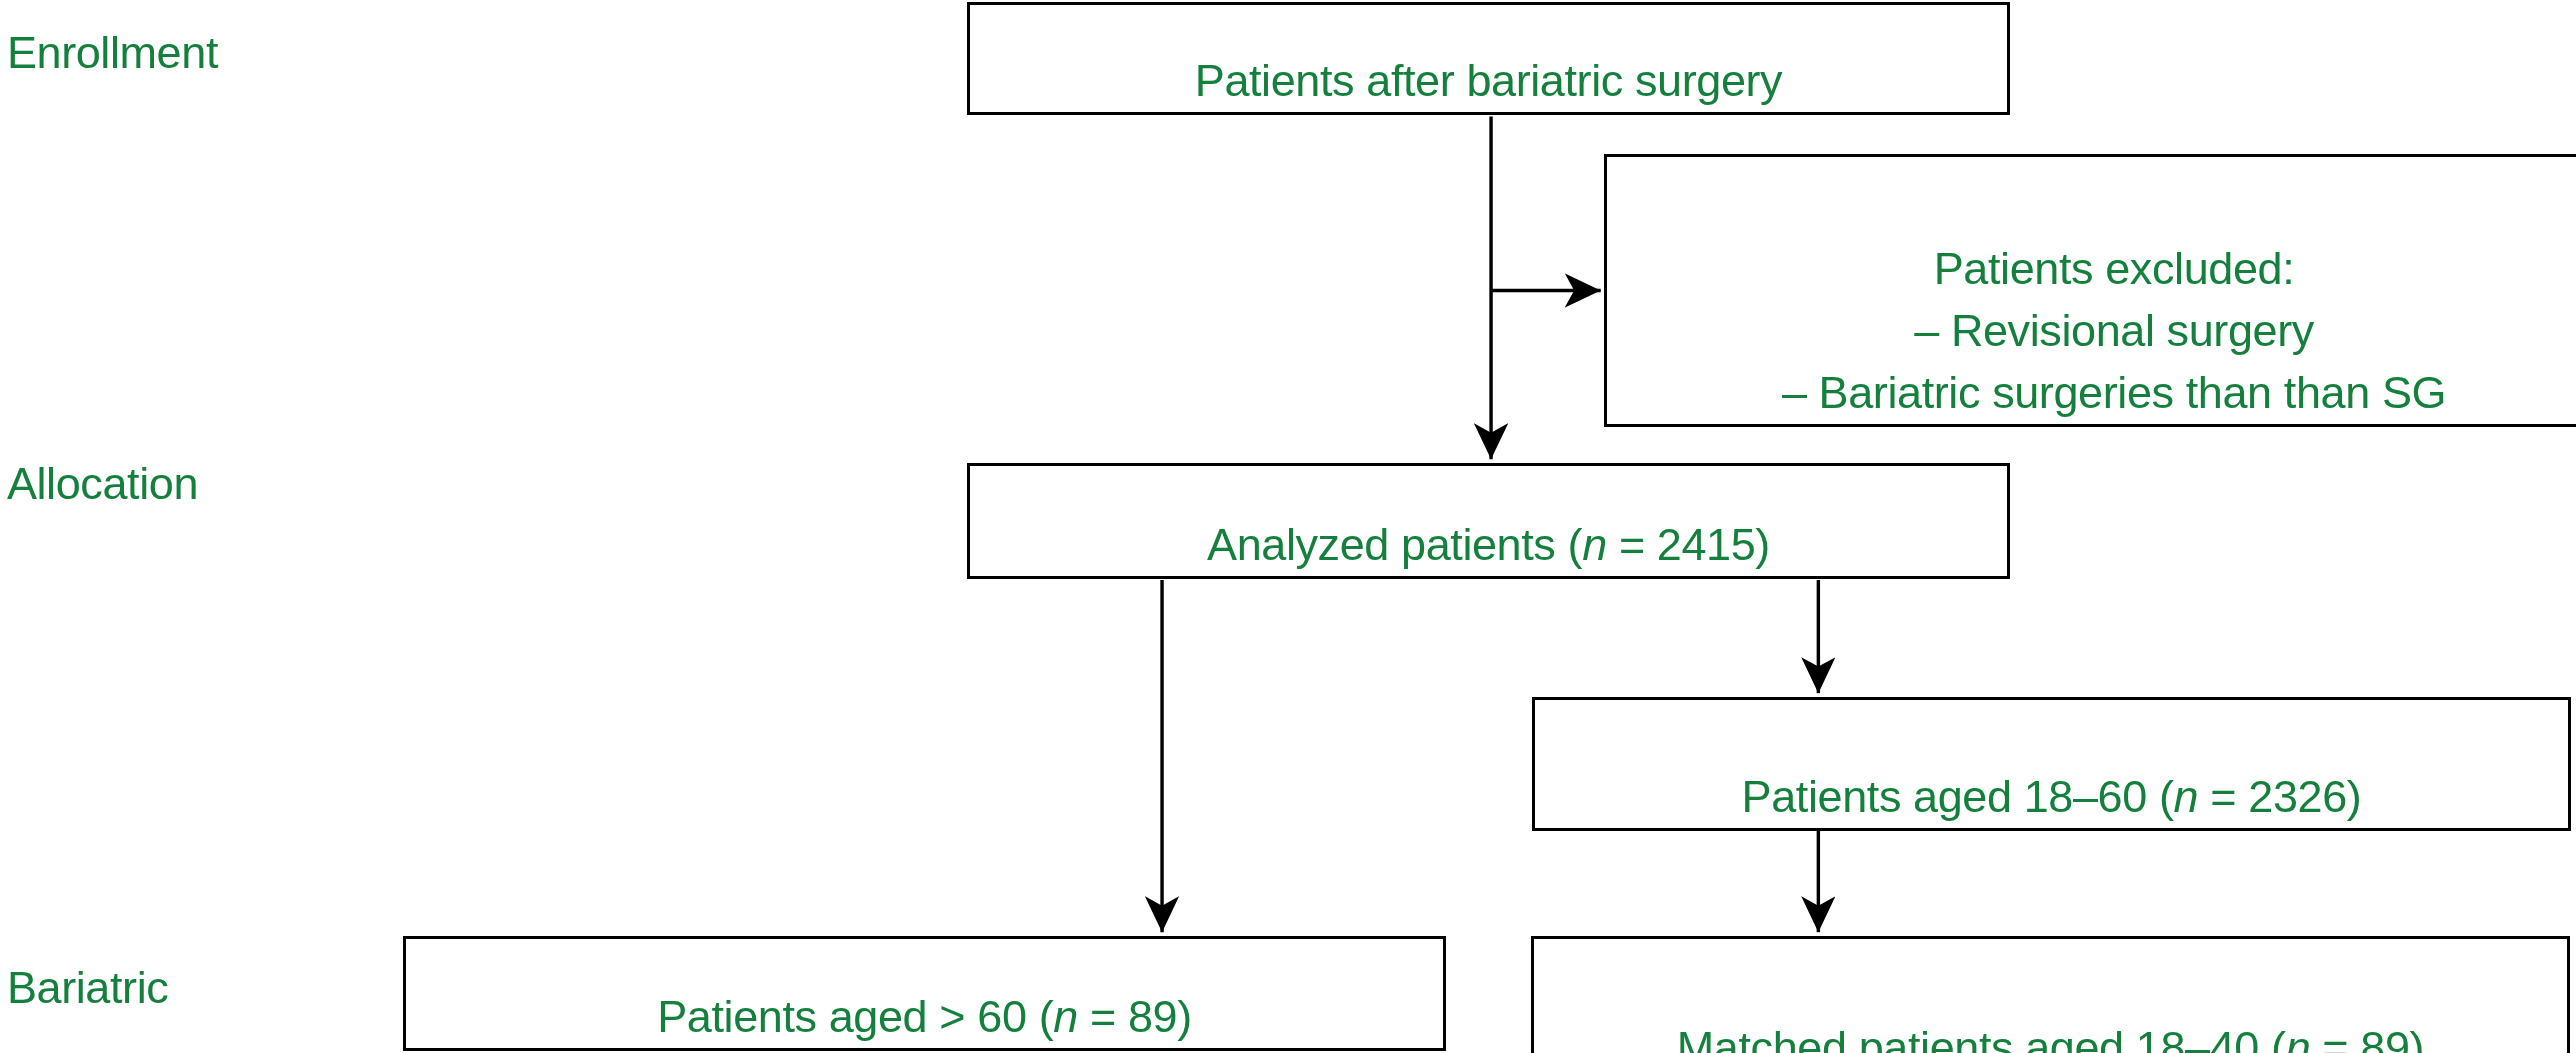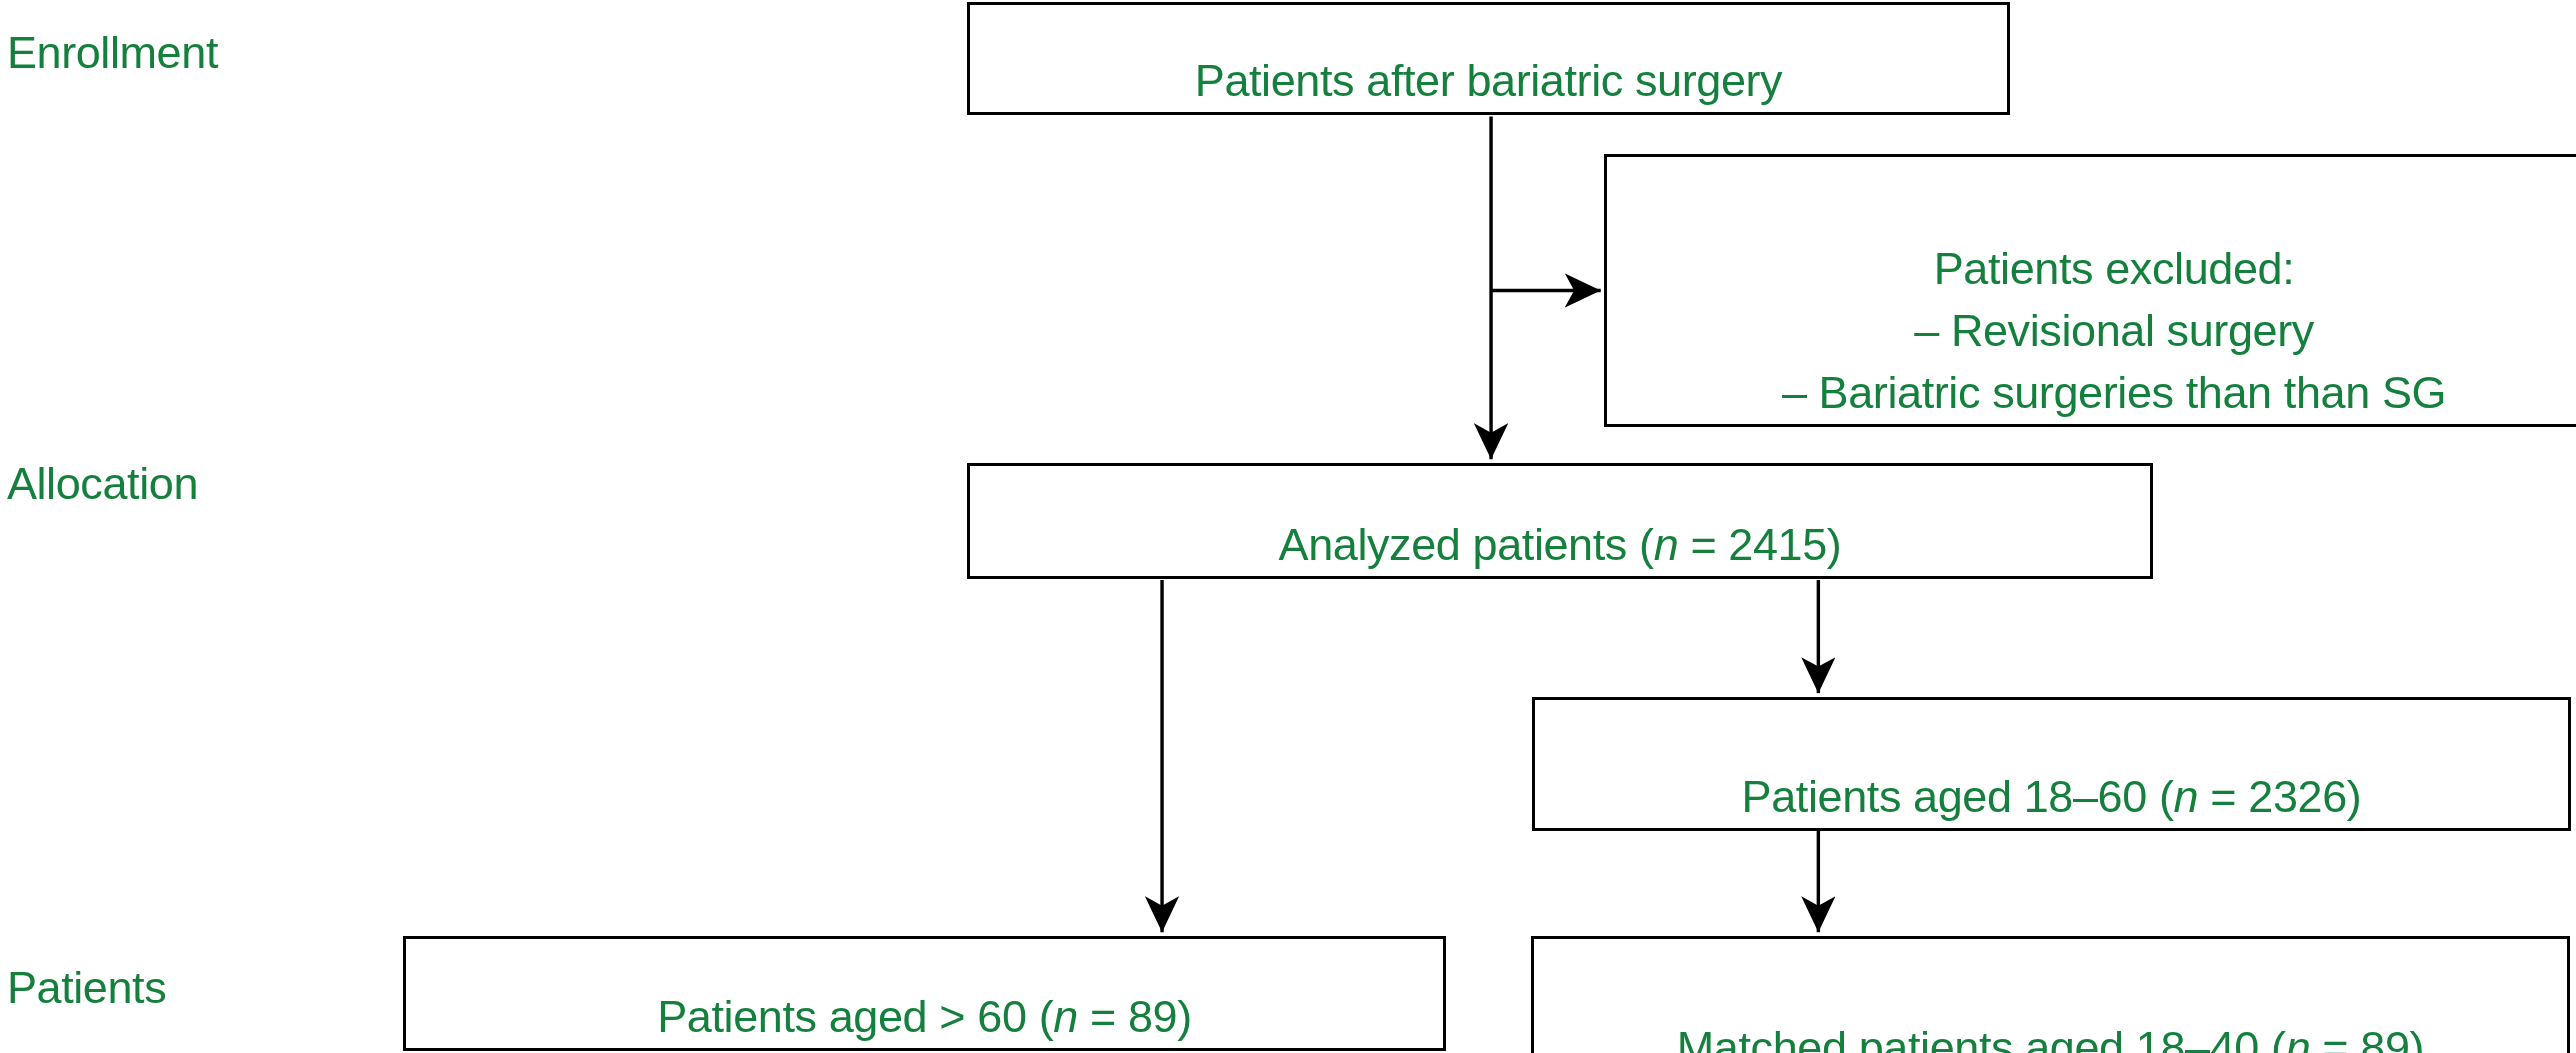--- a/index.html
+++ b/index.html
@@ -44,21 +44,21 @@
     letter-spacing: -0.4px;
     line-height: 62px;
   }
   .box .line { white-space: nowrap; }
   .it { font-style: italic; }
   #label-enrollment { left: 6.9px;  top: 27.4px;  }
   #label-allocation { left: 6.9px;  top: 458px; }
   #label-analysis   { left: 6.9px;  top: 962px;}
   #box-enrollment   { left: 967px; top: 1.7px;    width: 1043px; height: 113px; }
   #box-excluded     { left: 1604px; top: 154px;  width: 1020px; height: 273px; }
-  #box-analyzed     { left: 967px; top: 463px;  width: 1186px; height: 116px; }
+  #box-analyzed     { left: 967px; top: 463px;  width: 1043px; height: 116px; }
   #box-aged-18-60   { left: 1532px; top: 697px;  width: 1039px; height: 134px; }
   #box-aged-over-60 { left: 403px;  top: 936px; width: 1043px; height: 115px; }
   #box-matched      { left: 1531px; top: 936px; width: 1039px; height: 146px; }
 </style>
 </head>
 <body>
 
 <div class="figure">
 
   <svg class="connectors" viewBox="0 0 3006 1229" xmlns="http://www.w3.org/2000/svg">
@@ -71,21 +71,21 @@
     <path d="M1740,339 L1868,339" stroke="#000000" stroke-width="4" fill="none" marker-end="url(#arrowhead)"></path>
     <path d="M1356,677 L1356,1088" stroke="#000000" stroke-width="4" fill="none" marker-end="url(#arrowhead)"></path>
     <path d="M2122,677 L2122,809" stroke="#000000" stroke-width="4" fill="none" marker-end="url(#arrowhead)"></path>
     <path d="M2122,948 L2122,1088" stroke="#000000" stroke-width="4" fill="none" marker-end="url(#arrowhead)"></path>
   </svg>
 
   <div class="stage-label" id="label-enrollment">Enrollment</div>
 
   <div class="stage-label" id="label-allocation">Allocation</div>
 
-  <div class="stage-label" id="label-analysis">Patients</div>
+  <div class="stage-label" id="label-analysis">Bariatric</div>
 
   <div class="box" id="box-enrollment">
     <div class="line">Patients after bariatric surgery</div>
   </div>
 
   <div class="box" id="box-excluded">
     <div class="line">Patients excluded:</div>
     <div class="line">– Revisional surgery</div>
     <div class="line">– Bariatric surgeries than than SG</div>
   </div>

